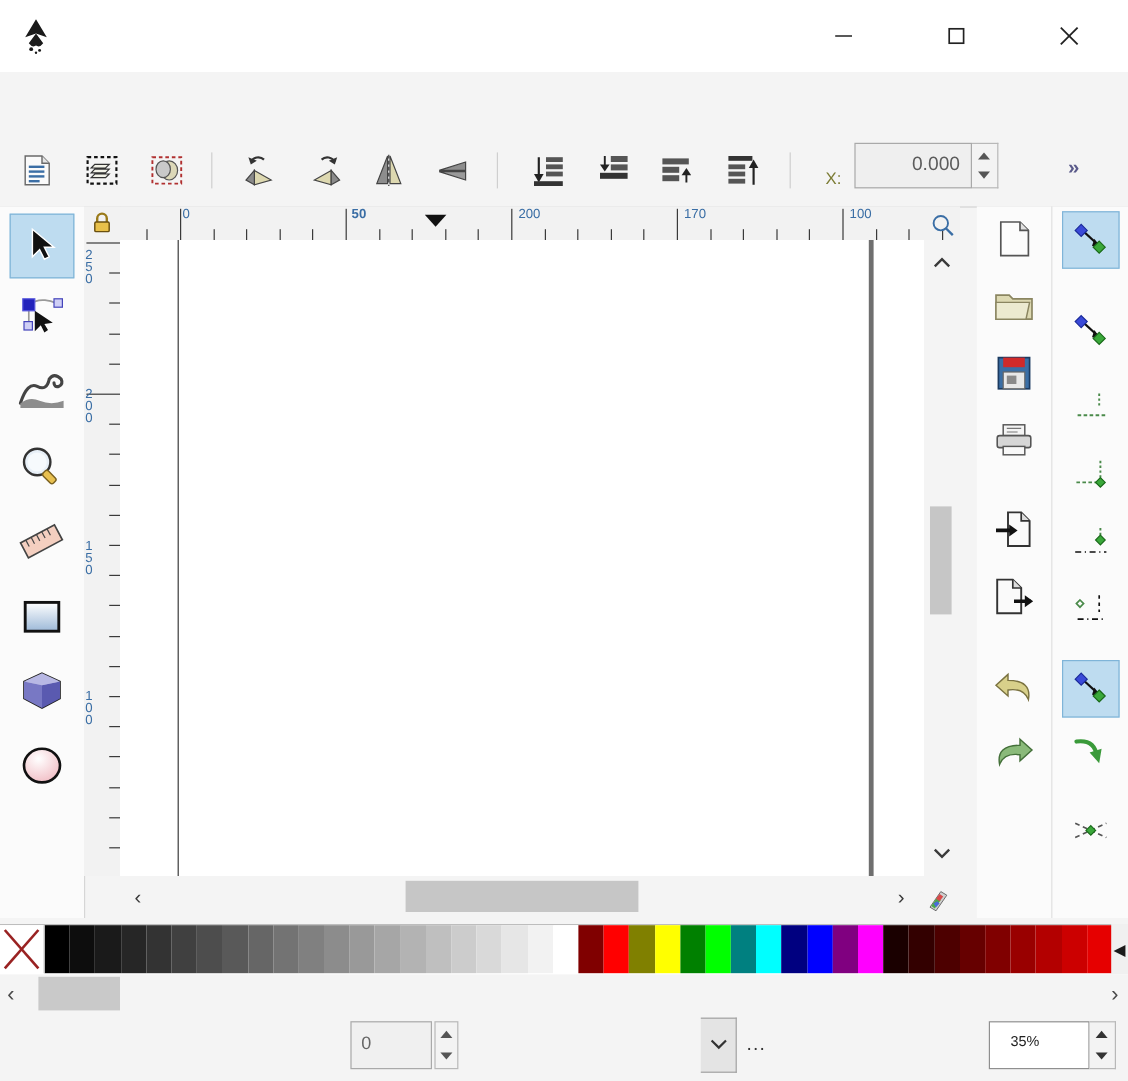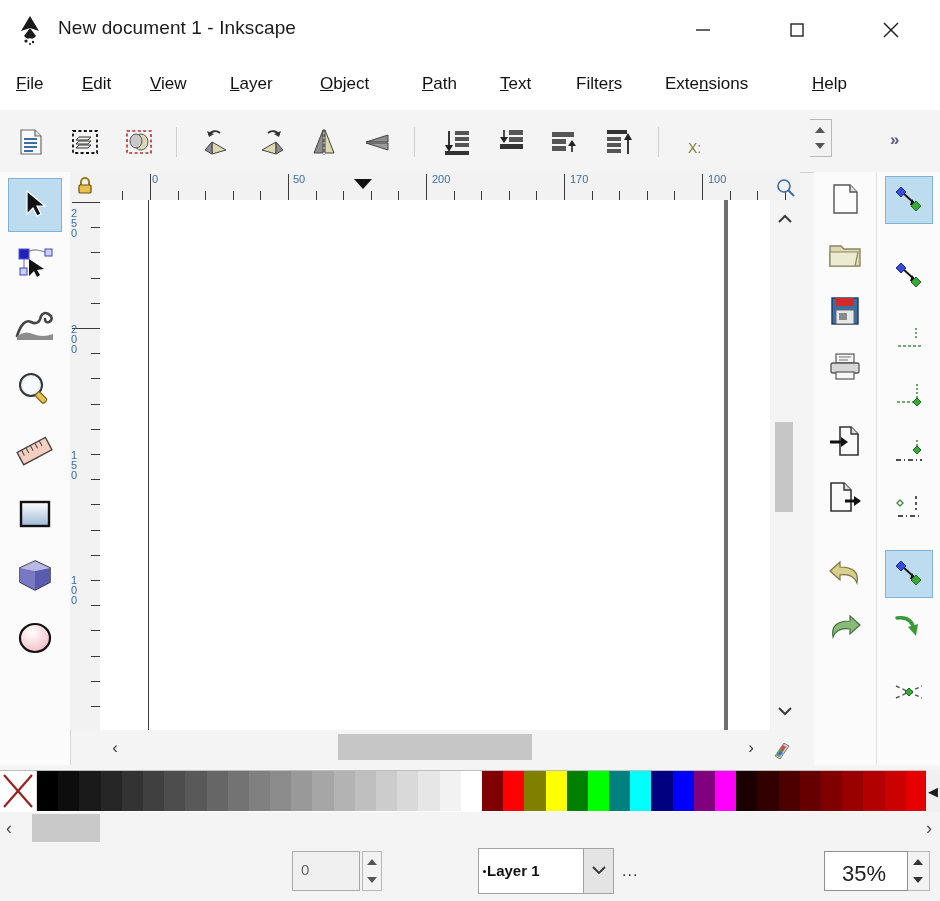--- a/index.html
+++ b/index.html
@@ -96,73 +96,60 @@
   .ospin{position:absolute;left:362px;top:851px;width:20px;height:40px;background:#f3f3f3;border:1px solid #b8b8b8;box-sizing:border-box;}
   .ospin i{position:absolute;left:4px;width:0;height:0;border-left:5px solid transparent;border-right:5px solid transparent;}
   .ospin i.up{top:7px;border-bottom:6px solid #555;}
   .ospin i.dn{bottom:7px;border-top:6px solid #555;}
   .layercombo{position:absolute;left:478px;top:848px;width:106px;height:46px;background:#ffffff;border:1px solid #a2a2a2;box-sizing:border-box;}
   .layercombo .lbl{position:absolute;left:8px;top:13px;font-size:15px;font-weight:bold;color:#111;white-space:nowrap;}
   .layercombo .dot{position:absolute;left:4px;top:21px;width:3px;height:3px;background:#111;border-radius:50%;}
   .comboBtn{position:absolute;left:584px;top:848px;width:30px;height:46px;background:#e4e4e4;border:1px solid #a2a2a2;border-left:none;box-sizing:border-box;display:flex;align-items:center;justify-content:center;}
   .ellipsisBtn{position:absolute;left:622px;top:862px;font-size:16px;color:#333;letter-spacing:1px;}
   .zfield{position:absolute;left:824px;top:851px;width:84px;height:40px;background:#ffffff;border:1px solid #8f8f8f;box-sizing:border-box;}
-  .zfield span{position:absolute;left:17px;top:9px;font-size:22px;color:#222;}
+  .zfield span{position:absolute;left:17px;top:9px;font-size:12px;color:#222;}
   .zspin{position:absolute;left:908px;top:851px;width:22px;height:40px;background:#f3f3f3;border:1px solid #b8b8b8;border-left:none;box-sizing:border-box;}
   .zspin i{position:absolute;left:5px;width:0;height:0;border-left:5px solid transparent;border-right:5px solid transparent;}
   .zspin i.up{top:7px;border-bottom:6px solid #333;}
   .zspin i.dn{bottom:7px;border-top:6px solid #333;}
 </style>
 </head>
 <body>
 
 <div id="app">
 
   <div class="titlebar">
     <div class="tb-logo">
       <svg width="32" height="32" viewBox="0 0 32 32">
         <path d="M16 2 L7 17 L16 14 L25 17 Z" fill="#1a1a1a"></path>
         <path d="M16 14 L10 22 Q13 26 16 24 Q19 26 22 22 Z" fill="#1a1a1a"></path>
         <circle cx="12" cy="27" r="1.6" fill="#1a1a1a"></circle>
         <circle cx="19" cy="28" r="1.2" fill="#1a1a1a"></circle>
         <circle cx="16" cy="30" r="1" fill="#1a1a1a"></circle>
       </svg>
     </div>
-    <div class="tb-title">New document 1 - Inkscape</div>
 
     <div class="winbtn wb-min">
       <svg width="18" height="18" viewBox="0 0 18 18">
           <line x1="2" y1="9" x2="16" y2="9" stroke="#222" stroke-width="1.4"></line>
         </svg>
     </div>
     <div class="winbtn wb-max">
       <svg width="18" height="18" viewBox="0 0 18 18">
           <rect x="3" y="3" width="12" height="12" fill="none" stroke="#222" stroke-width="1.4"></rect>
         </svg>
     </div>
     <div class="winbtn wb-close">
       <svg width="22" height="22" viewBox="0 0 22 22">
           <line x1="4" y1="4" x2="18" y2="18" stroke="#222" stroke-width="1.5"></line>
           <line x1="18" y1="4" x2="4" y2="18" stroke="#222" stroke-width="1.5"></line>
         </svg>
     </div>
   </div>
 
-  <div class="menubar">
-    <div class="menuitem" style="left:16px"><u>F</u>ile</div>
-    <div class="menuitem" style="left:82px"><u>E</u>dit</div>
-    <div class="menuitem" style="left:150px"><u>V</u>iew</div>
-    <div class="menuitem" style="left:230px"><u>L</u>ayer</div>
-    <div class="menuitem" style="left:320px"><u>O</u>bject</div>
-    <div class="menuitem" style="left:422px"><u>P</u>ath</div>
-    <div class="menuitem" style="left:500px"><u>T</u>ext</div>
-    <div class="menuitem" style="left:576px">Filte<u>r</u>s</div>
-    <div class="menuitem" style="left:665px">Exte<u>n</u>sions</div>
-    <div class="menuitem" style="left:812px"><u>H</u>elp</div>
-  </div>
 
   <div class="cmdbar">
 
     <div class="tbtn" style="left:12px">
       <svg width="30" height="30" viewBox="0 0 30 30">
         <path d="M5 3 h14 l6 6 v18 H5 Z" fill="#fafafa" stroke="#6a6a6a" stroke-width="1.2"></path>
         <path d="M19 3 v6 h6" fill="#e4e4e4" stroke="#6a6a6a" stroke-width="1.2"></path>
         <rect x="8" y="11" width="13" height="2" fill="#3b6ea5"></rect>
         <rect x="8" y="15" width="13" height="2" fill="#3b6ea5"></rect>
         <rect x="8" y="19" width="13" height="2" fill="#3b6ea5"></rect>
@@ -262,20 +249,23 @@
         <line x1="25" y1="28" x2="25" y2="11" stroke="#222" stroke-width="1.8"></line>
         <path d="M21 14 L25 7 L29 14 Z" fill="#222"></path>
       </svg>
     </div>
 
     <div class="tbsep" style="left:658px"></div>
 
     <div class="xlabel">X:</div>
   </div>
 
+  <div class="xfield">
+    <span>0.000</span>
+  </div>
   <div class="xspin">
     <i class="up"></i>
       <i class="dn"></i>
   </div>
   <div class="chev2" style="left:890px;top:130px">»</div>
 
   <div class="toolbox">
 
     <div class="tool active" style="top:6px">
       <span>
@@ -393,21 +383,21 @@
       <div class="htick" style="left: 464px; height: 26px;"></div>
       <div class="htick" style="left: 492px; height: 9px;"></div>
       <div class="htick" style="left: 519px; height: 9px;"></div>
       <div class="htick" style="left: 547px; height: 9px;"></div>
       <div class="htick" style="left: 574px; height: 9px;"></div>
       <div class="htick" style="left: 602px; height: 26px;"></div>
       <div class="htick" style="left: 630px; height: 9px;"></div>
       <div class="htick" style="left: 657px; height: 9px;"></div>
       <div class="htick" style="left: 685px; height: 9px;"></div>
       <div class="hnum" style="left: 52px;">0</div>
-      <div class="hnum" style="left: 193px;">50</div>
+      <div class="hnum" style="left: 193px; font-weight: bold;">50</div>
       <div class="hnum" style="left: 332px;">200</div>
       <div class="hnum" style="left: 470px;">170</div>
       <div class="hnum" style="left: 608px;">100</div>
       <div class="hmarker" style="left: 254px;"></div>
     </div>
 
   <div class="vruler" id="vruler">
       <div class="vtick" style="top: 2px; width: 28px;"></div>
       <div class="vtick" style="top: 27px; width: 9px;"></div>
       <div class="vtick" style="top: 52px; width: 9px;"></div>
@@ -721,24 +711,20 @@
   </div>
 
   <div class="ofield">
     <span>0</span>
   </div>
   <div class="ospin">
       <i class="up"></i>
       <i class="dn"></i>
     </div>
 
-  <div class="layercombo">
-    <div class="dot"></div>
-    <div class="lbl">Layer 1</div>
-  </div>
   <div class="comboBtn">
     <span>
       <svg width="16" height="12" viewBox="0 0 16 12">
           <path d="M2 3 L8 9 L14 3" fill="none" stroke="#333" stroke-width="1.8"></path>
         </svg>
     </span>
   </div>
   <div class="ellipsisBtn">...</div>
 
   <div class="zfield">

